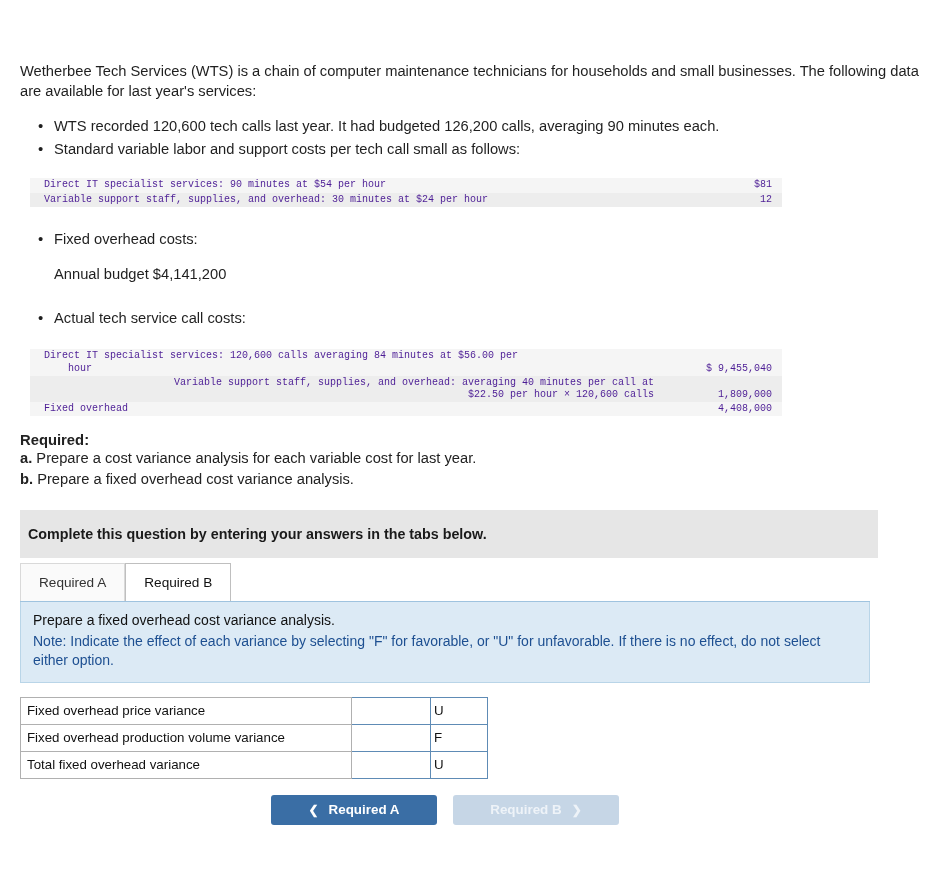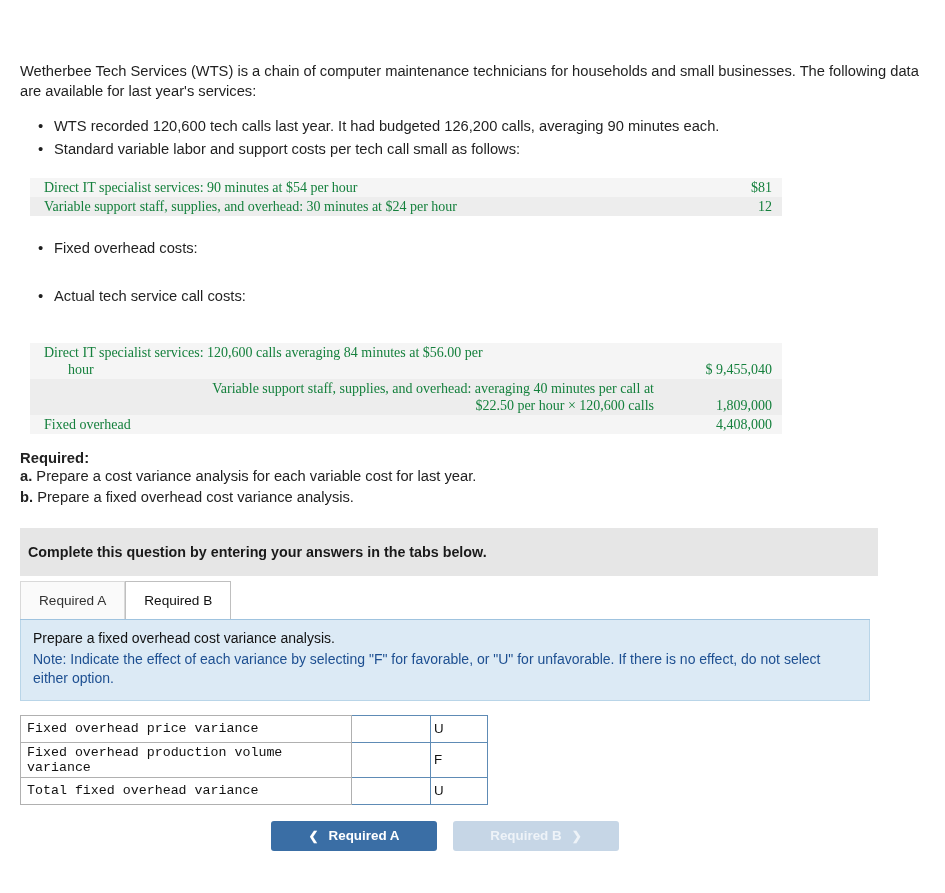--- a/index.html
+++ b/index.html
@@ -45,24 +45,24 @@
     margin-bottom: 2px;
   }
   ul.bullets li:before {
     content: "•";
     position: absolute;
     left: -4px;
     top: -1px;
     font-size: 15px;
   }
   .mono-table {
-    font-family: Liberation Serif, serif;
-    font-size: 14px;
+    font-family: Liberation Mono, monospace;
+    font-size: 10px;
     background: #f5f5f5;
-    color: #15803d;
+    color: #4c1d95;
     margin-top: 18px;
     margin-left: 10px;
     width: 752px;
     border-collapse: collapse;
     line-height: 1.22;
   }
   .mono-table td {
     padding: 1px 4px;
     vertical-align: top;
   }
@@ -159,21 +159,20 @@
   .answer-table td {
     border: 1px solid #b0b0b0;
     height: 22px;
     font-size: 13.3px;
     padding: 2px 6px;
     color: #111;
     background: #fff;
   }
   .answer-table td.var-name {
     width: 318px;
-    font-family: Liberation Mono, monospace;
   }
   .answer-table td.val-cell {
     width: 78px;
     padding: 0;
     border: 1px solid #5e8bb5;
   }
   .answer-table td.fu-cell {
     width: 56px;
     padding: 0;
     border: 1px solid #5e8bb5;
@@ -256,26 +255,27 @@
         <td class="label">Variable support staff, supplies, and overhead: 30 minutes at $24 per hour</td>
         <td class="amount">12</td>
       </tr>
     </tbody>
       </table>
 
     <ul class="bullets" style="margin-top:22px;">
       <li>Fixed overhead costs:</li>
     </ul>
 
+    <div class="plain-line">Annual budget $4,141,200</div>
 
     <ul class="bullets" style="margin-top:26px;">
       <li>Actual tech service call costs:</li>
     </ul>
 
-    <table class="mono-table" style="margin-top:36px;">
+    <table class="mono-table" style="margin-top:20px;">
       <tbody>
           <tr>
         <td class="label" style="padding-left:14px;">
           <span>Direct IT specialist services: 120,600 calls averaging 84 minutes at $56.00 per</span><br>
           <span style="padding-left:24px;display:inline-block;">hour</span>
         </td>
         <td class="amount" style="vertical-align:bottom;">$ 9,455,040</td>
       </tr>
       <tr class="alt">
         <td class="label" style="padding-left:14px;text-align:right;">

